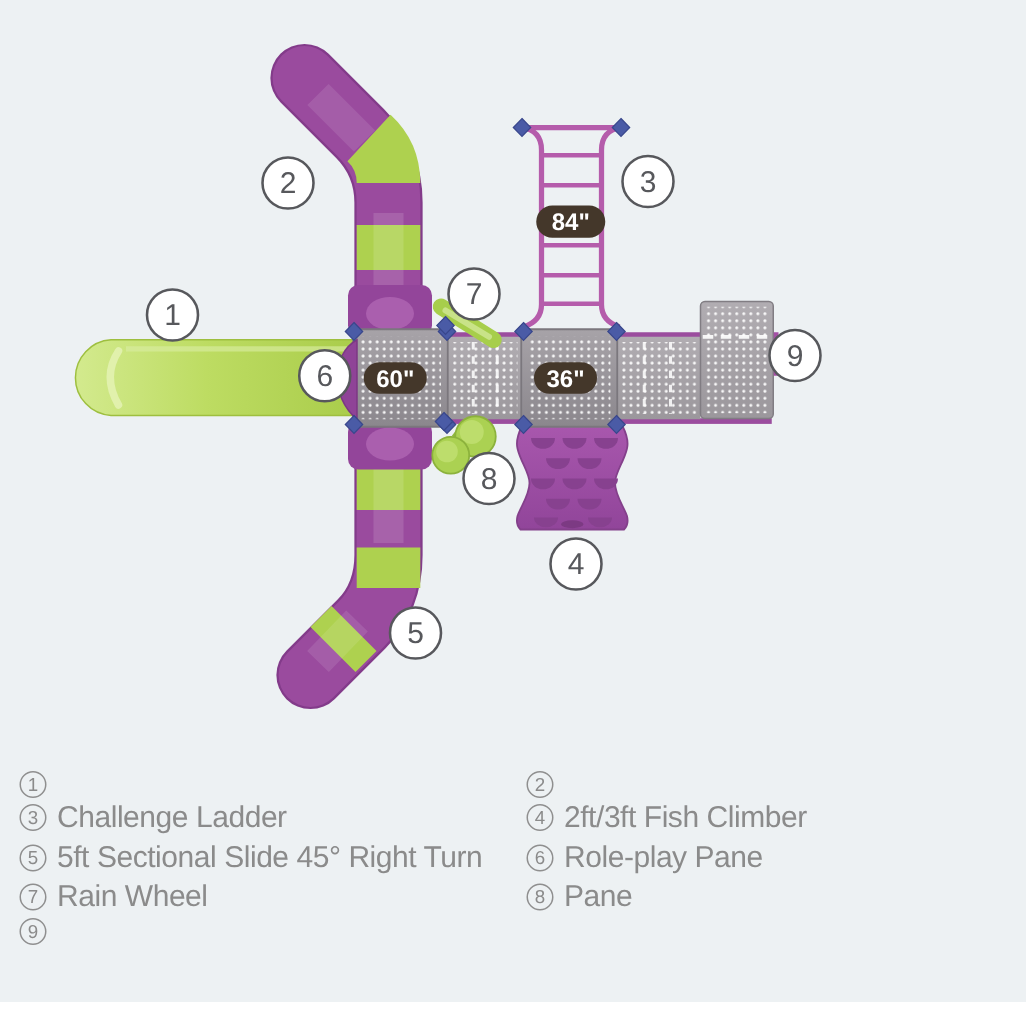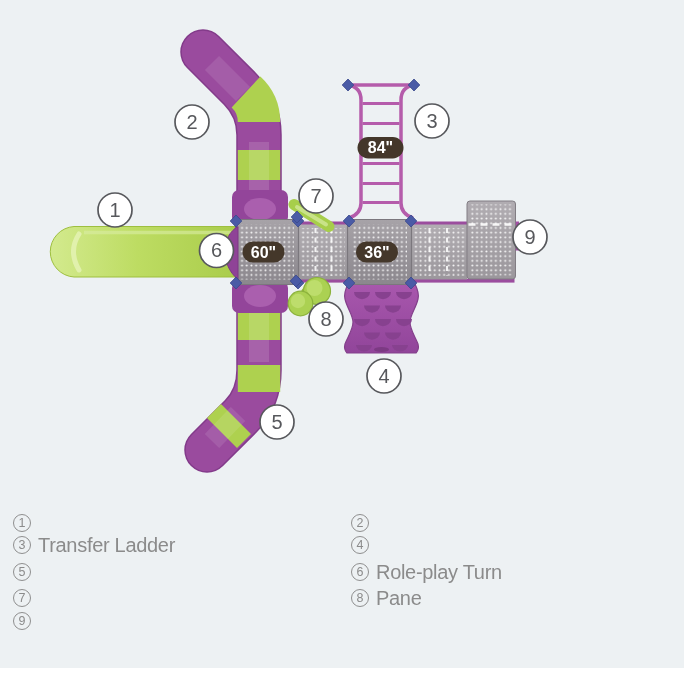--- a/index.html
+++ b/index.html
@@ -226,34 +226,37 @@
 
 <div class="legend">
   <div class="item">
     <span class="num">1</span>
   </div>
   <div class="item">
     <span class="num">2</span>
   </div>
   <div class="item">
     <span class="num">3</span>
-    <span>Transfer Ladder</span>
+    <span>Challenge Ladder</span>
   </div>
   <div class="item">
     <span class="num">4</span>
+    <span>2ft/3ft Fish Climber</span>
   </div>
   <div class="item">
     <span class="num">5</span>
+    <span>5ft Sectional Slide 45° Right Turn</span>
   </div>
   <div class="item">
     <span class="num">6</span>
-    <span>Role-play Turn</span>
+    <span>Role-play Pane</span>
   </div>
   <div class="item">
     <span class="num">7</span>
+    <span>Rain Wheel</span>
   </div>
   <div class="item">
     <span class="num">8</span>
     <span>Pane</span>
   </div>
   <div class="item">
     <span class="num">9</span>
   </div>
 </div>
 

